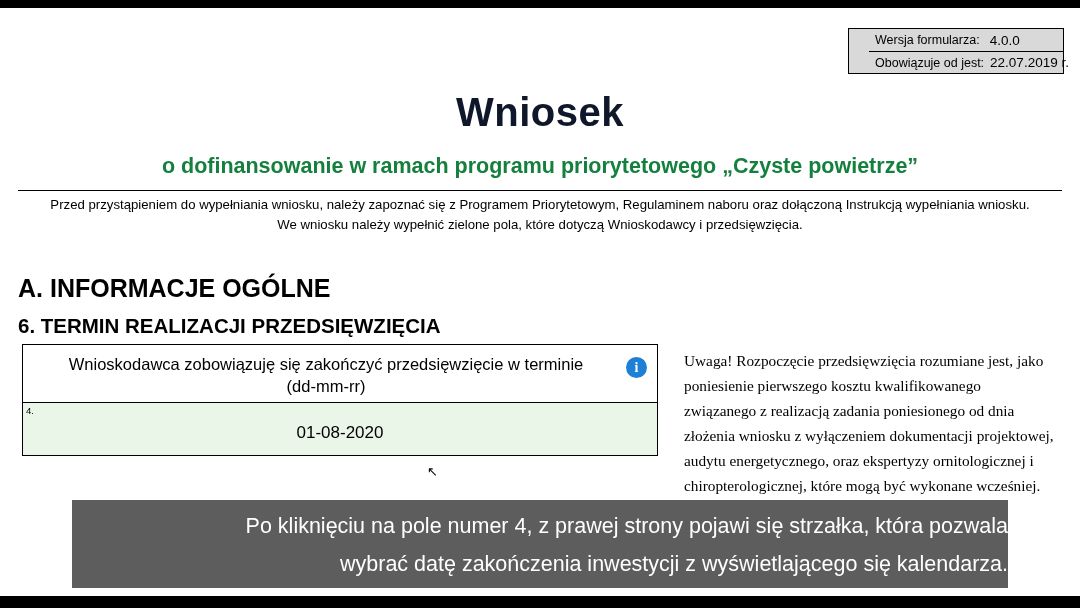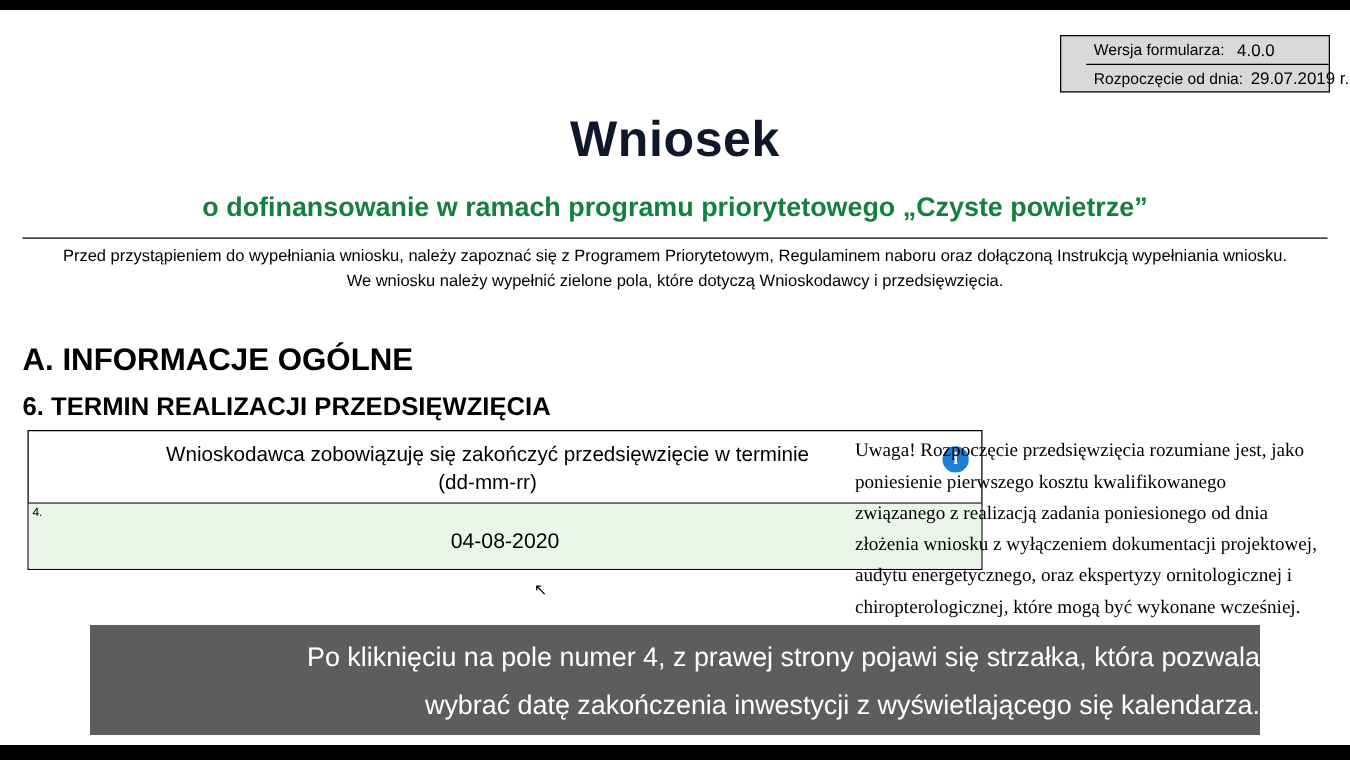--- a/index.html
+++ b/index.html
@@ -109,21 +109,21 @@
     font-size: 20.5px;
     font-weight: bold;
     color: #000;
   }
 
   
   #form-table {
     position: absolute;
     left: 22px;
     top: 336px;
-    width: 764px;
+    width: 636px;
     border: 1px solid #000;
     box-sizing: border-box;
     background: #fff;
   }
   #form-header {
     position: relative;
     height: 58px;
     border-bottom: 1px solid #000;
     box-sizing: border-box;
     padding: 8px 40px 0 12px;
@@ -262,22 +262,22 @@
 <div id="top-bar"></div>
 
 <div id="page">
 
   <div id="version-box">
     <div class="vrow">
       <span class="vlabel">Wersja formularza:</span>
       <span class="vval">4.0.0</span>
     </div>
     <div class="vrow second">
-      <span class="vlabel">Rozpoczęcie od dnia:</span>
-      <span class="vval">29.07.2019 r.</span>
+      <span class="vlabel">Obowiązuje od jest:</span>
+      <span class="vval">22.07.2019 r.</span>
     </div>
   </div>
 
   <div id="doc-title">Wniosek</div>
   <div id="doc-subtitle">o dofinansowanie w ramach programu priorytetowego „Czyste powietrze”</div>
 
   <div id="rule"></div>
 
   <div id="note-lines">
     <div>Przed przystąpieniem do wypełniania wniosku, należy zapoznać się z Programem Priorytetowym, Regulaminem naboru oraz dołączoną Instrukcją wypełniania wniosku.</div>
@@ -288,21 +288,21 @@
   <div id="section-1">6. TERMIN REALIZACJI PRZEDSIĘWZIĘCIA</div>
 
   <div id="form-table">
     <div id="form-header">
       <div>Wnioskodawca zobowiązuję się zakończyć przedsięwzięcie w terminie</div>
       <div>(dd-mm-rr)</div>
       <div id="info-icon">i</div>
     </div>
     <div id="form-field">
       <div id="field-num">4.</div>
-      <div id="field-value">04-08-2020</div>
+      <div id="field-value">01-08-2020</div>
     </div>
   </div>
 
   <div id="side-note">Uwaga! Rozpoczęcie przedsięwzięcia rozumiane jest, jako poniesienie pierwszego kosztu kwalifikowanego związanego z realizacją zadania poniesionego od dnia złożenia wniosku z wyłączeniem dokumentacji projektowej, audytu energetycznego, oraz ekspertyzy ornitologicznej i chiropterologicznej, które mogą być wykonane wcześniej.</div>
 
   <div id="cursor">↖</div>
 
   <div class="chk-item" id="chk-1">
     <span class="chk-box"></span>
     <span>Właściciel</span>

